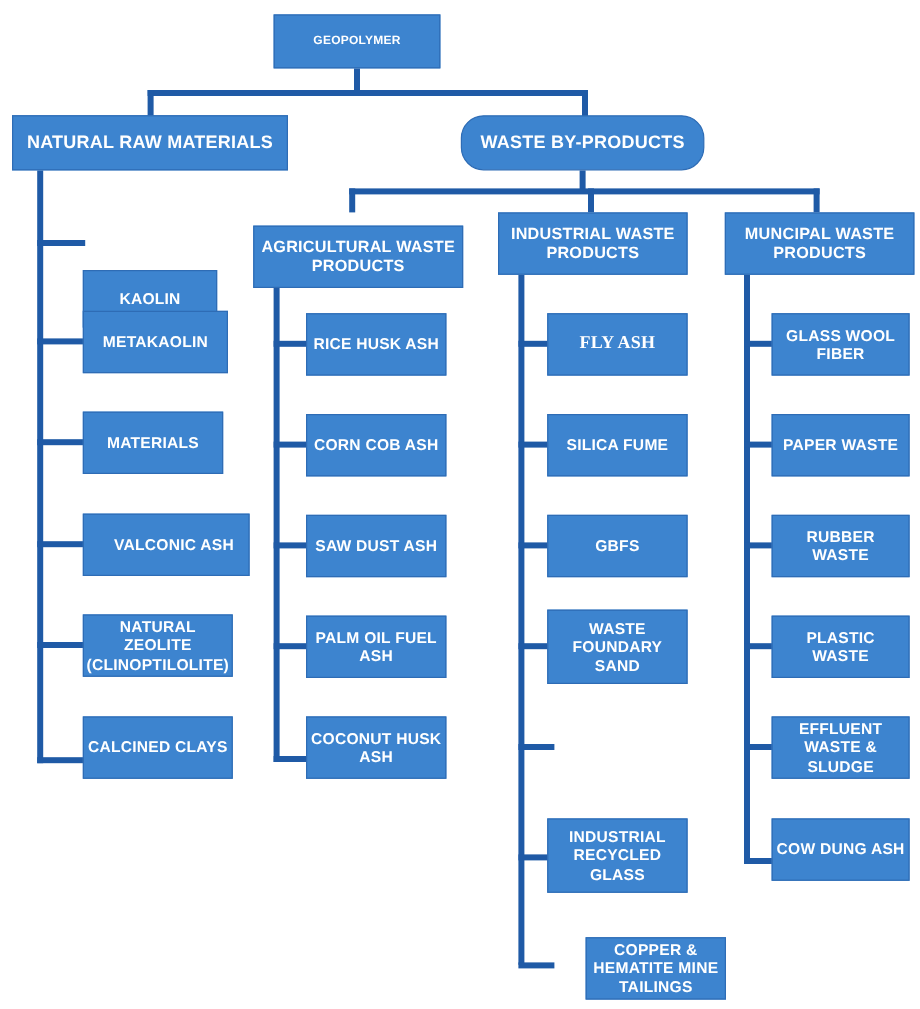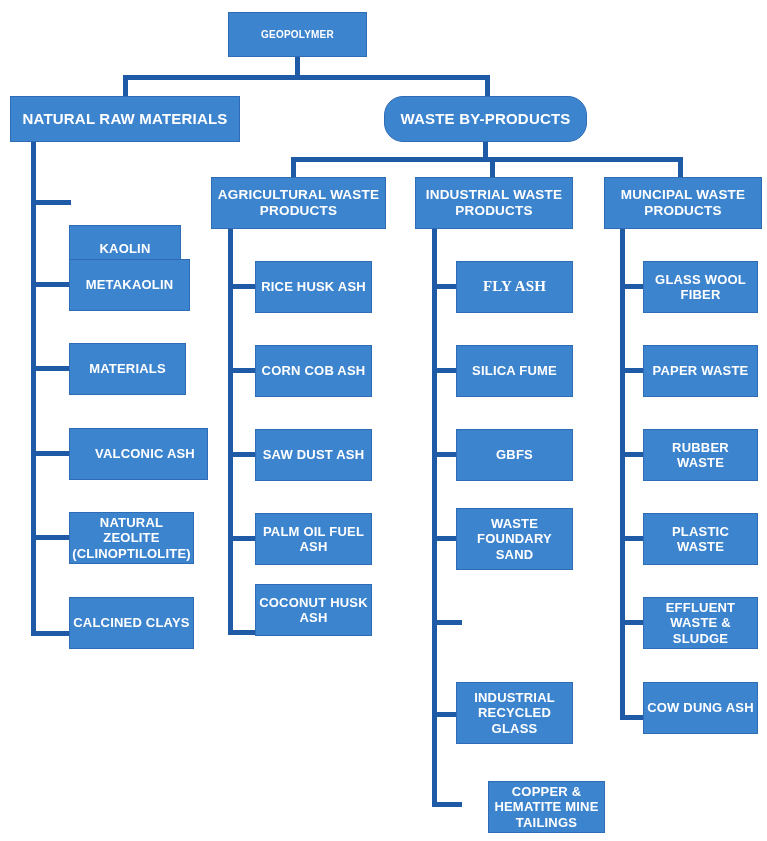--- a/index.html
+++ b/index.html
@@ -72,21 +72,21 @@
   <div class="node level2" style="left:384px; top:96px; width:203px; height:46px;border-radius:19px;">
     <span>WASTE BY-PRODUCTS</span>
   </div>
 
   <div class="conn v" style="left:483px; top:142px; height:18px;"></div>
   <div class="conn h" style="left:291px; top:157px; width:392px;"></div>
   <div class="conn v" style="left:291px; top:157px; height:20px;"></div>
   <div class="conn v" style="left:490px; top:157px; height:20px;"></div>
   <div class="conn v" style="left:678px; top:157px; height:20px;"></div>
 
-  <div class="node category" style="left:211px; top:177px; width:175px; height:52px;">
+  <div class="node category" style="left:211px; top:188px; width:175px; height:52px;">
     <span>AGRICULTURAL WASTE PRODUCTS</span>
   </div>
   <div class="node category" style="left:604px; top:177px; width:158px; height:52px;">
     <span>MUNCIPAL WASTE PRODUCTS</span>
   </div>
   <div class="node category" style="left:415px; top:177px; width:158px; height:52px;">
     <span>INDUSTRIAL WASTE PRODUCTS</span>
   </div>
 
   <div class="conn v" style="left:31px; top:142px; height:494px;"></div>
@@ -137,21 +137,21 @@
   <div class="node leaf" style="left:255px; top:429px; width:117px; height:52px;">
     <span>SAW DUST  ASH</span>
   </div>
 
   <div class="conn h" style="left:228px; top:536px; width:30px;"></div>
   <div class="node leaf" style="left:255px; top:513px; width:117px; height:52px;">
     <span>PALM OIL FUEL ASH</span>
   </div>
 
   <div class="conn h" style="left:228px; top:630px; width:30px;"></div>
-  <div class="node leaf" style="left:255px; top:584px; width:117px; height:52px;">
+  <div class="node leaf" style="left:255px; top:597px; width:117px; height:52px;">
     <span>COCONUT HUSK ASH</span>
   </div>
 
   <div class="conn v" style="left:432px; top:229px; height:575px;"></div>
 
   <div class="conn h" style="left:432px; top:284px; width:30px;"></div>
   <div class="node leaf serif" style="left:456px; top:261px; width:117px; height:52px;">
     <span>FLY ASH</span>
   </div>
 

